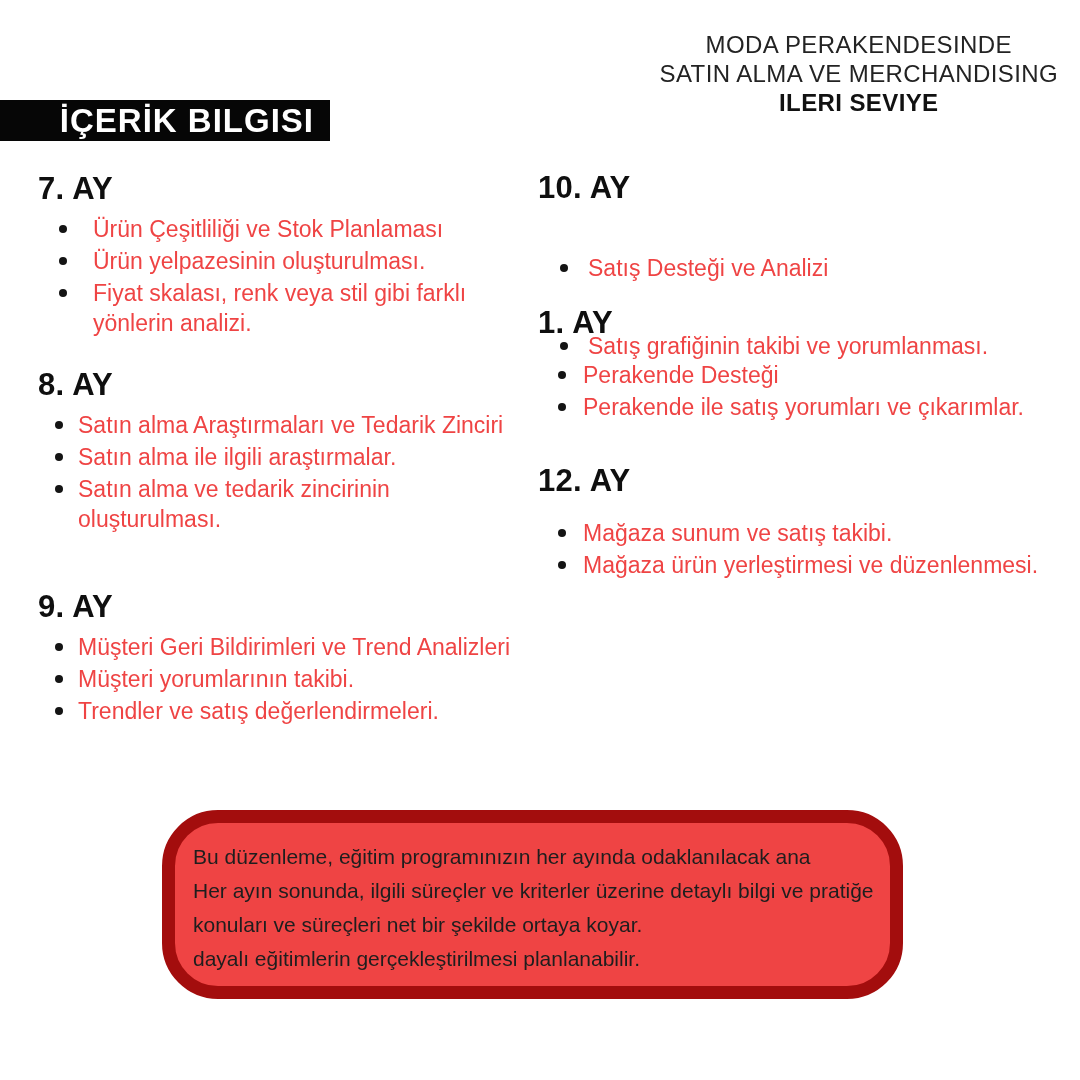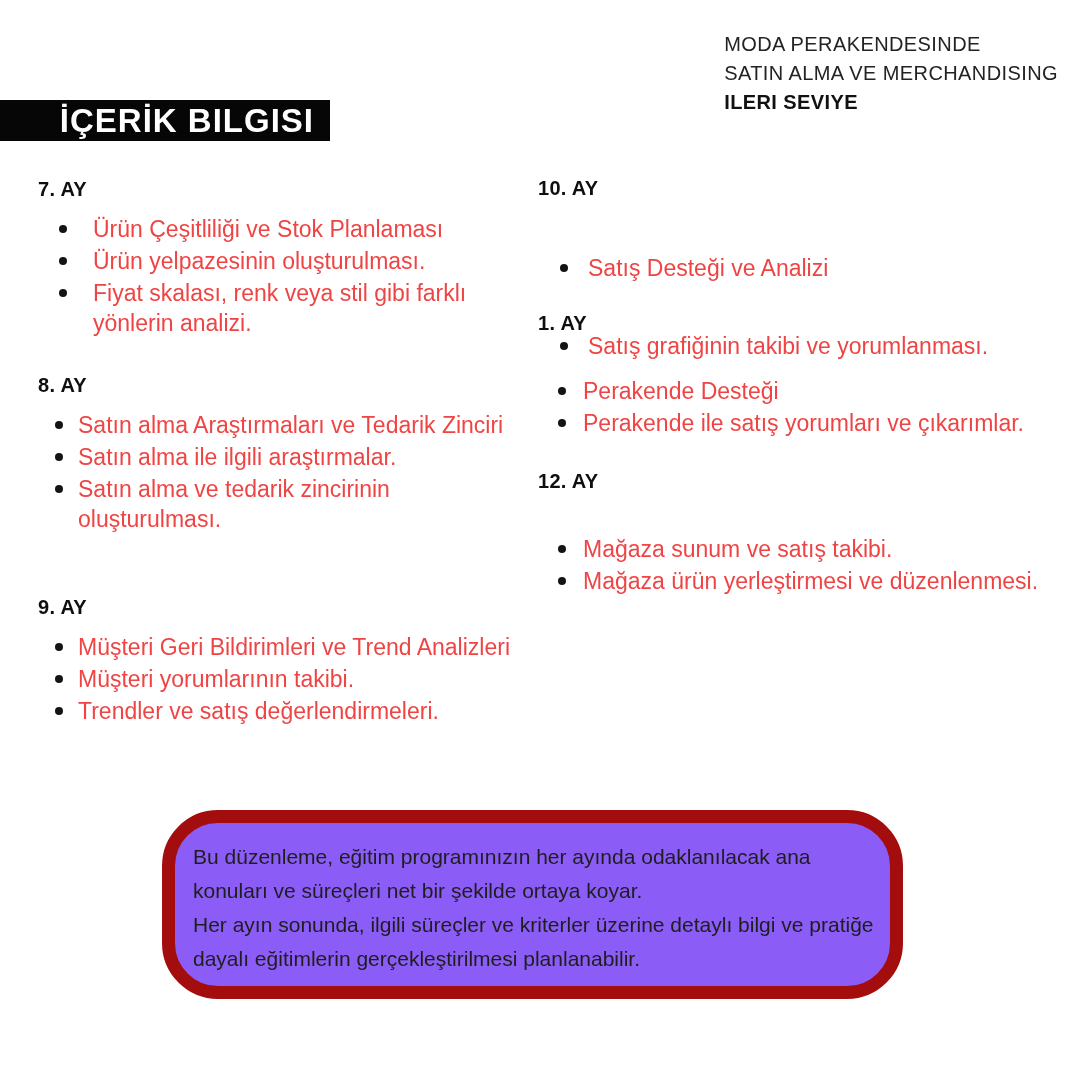--- a/index.html
+++ b/index.html
@@ -9,22 +9,22 @@
     font-family: "Liberation Sans", sans-serif;
     color: #1c1c1c;
     position: relative;
     overflow: hidden;
   }
 
   
   .top-header {
     position: absolute;
     top: 30px; right: 22px;
-    text-align: left;
-    font-size: 20px;
+    text-align: center;
+    font-size: 24px;
     line-height: 29px;
     letter-spacing: 0.4px;
     color: #232323;
   }
   .top-header .bold { font-weight: bold; color: #111; }
 
   
   .title-box {
     position: absolute;
     top: 100px; left: 0;
@@ -39,21 +39,21 @@
     font-size: 33px;
     font-weight: bold;
     letter-spacing: 1px;
     white-space: nowrap;
   }
 
   
   section.month { position: absolute; }
   .month h2 {
     margin: 0;
-    font-size: 20px;
+    font-size: 31px;
     line-height: 34px;
     font-weight: bold;
     color: #0f0f0f;
     letter-spacing: 0.3px;
   }
   .month ul {
     list-style: none;
     margin: 8px 0 0 0;
     padding: 0;
     font-size: 23px;
@@ -82,33 +82,33 @@
 
   .sec8  { left: 38px;  top: 368px; }
   .sec9  { left: 38px;  top: 590px; }
 
   .sec10 { left: 538px; top: 171px; }
   .sec10 li { padding-left: 50px; margin-top: 48px; }
   .sec10 li::before { left: 22px; }
 
   .sec11 { left: 538px; top: 306px; }
   .sec12 { left: 538px; top: 464px; }
-  .sec11 ul, .sec12 ul { margin-top: 36px; }
+  .sec11 ul, .sec12 ul { margin-top: 20px; }
   .sec11 li, .sec12 li { padding-left: 45px; }
   .sec11 li::before, .sec12 li::before { left: 20px; }
 
   
   .note-box {
     position: absolute;
     left: 162px; top: 810px;
     width: 741px; height: 189px;
     box-sizing: border-box;
     border: 13px solid #A30D0D;
     border-radius: 56px;
-    background: #8b5cf6;
+    background: #ef4444;
     padding: 17px 18px 0 18px;
   }
   .note-box .line {
     font-size: 21px;
     line-height: 34px;
     white-space: nowrap;
     color: #1e1e1e;
   }
 </style>
 </head>
@@ -172,18 +172,18 @@
   <section class="month sec12">
     <h2>12. AY</h2>
     <ul>
       <li><span>Mağaza sunum ve satış takibi.</span></li>
       <li><span>Mağaza ürün yerleştirmesi ve düzenlenmesi.</span></li>
     </ul>
   </section>
 
   <div class="note-box">
     <div class="line">Bu düzenleme, eğitim programınızın her ayında odaklanılacak ana</div>
+    <div class="line">Her ayın sonunda, ilgili süreçler ve kriterler üzerine detaylı bilgi ve pratiğe</div>
     <div class="line">konuları ve süreçleri net bir şekilde ortaya koyar.</div>
-    <div class="line">Her ayın sonunda, ilgili süreçler ve kriterler üzerine detaylı bilgi ve pratiğe</div>
     <div class="line">dayalı eğitimlerin gerçekleştirilmesi planlanabilir.</div>
   </div>
 
 </main>
 
 </body></html>

